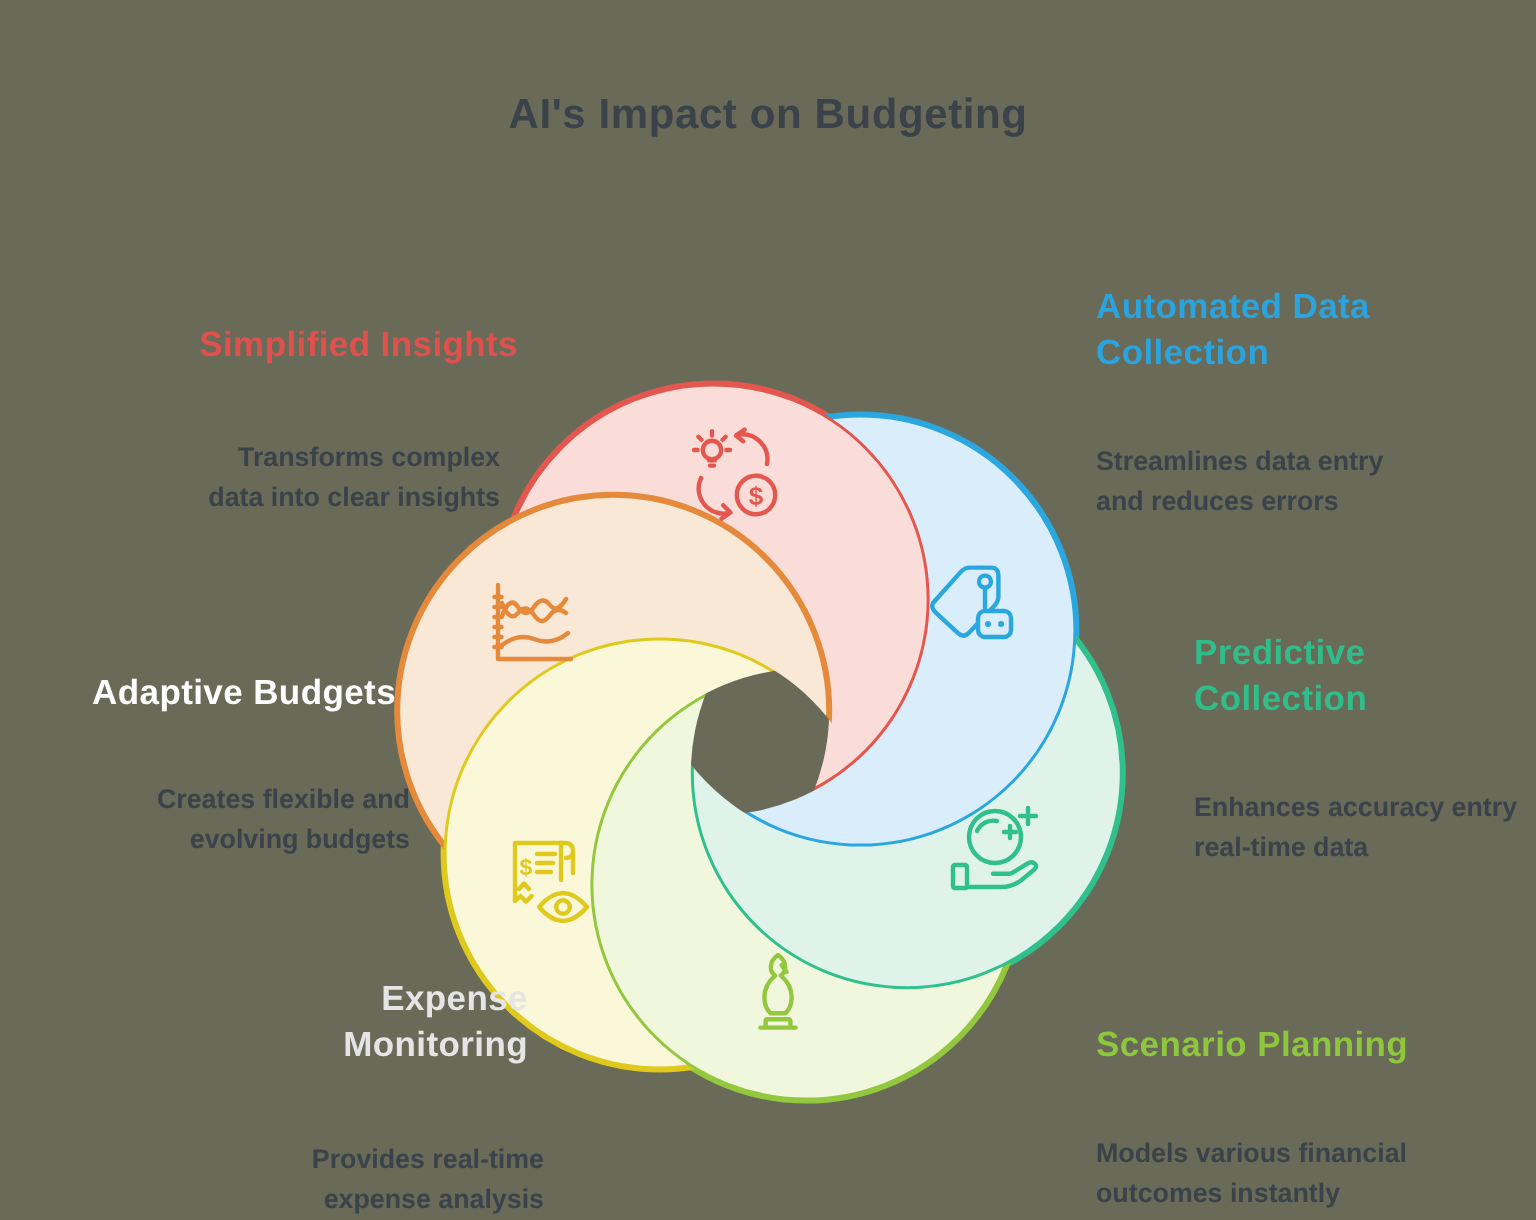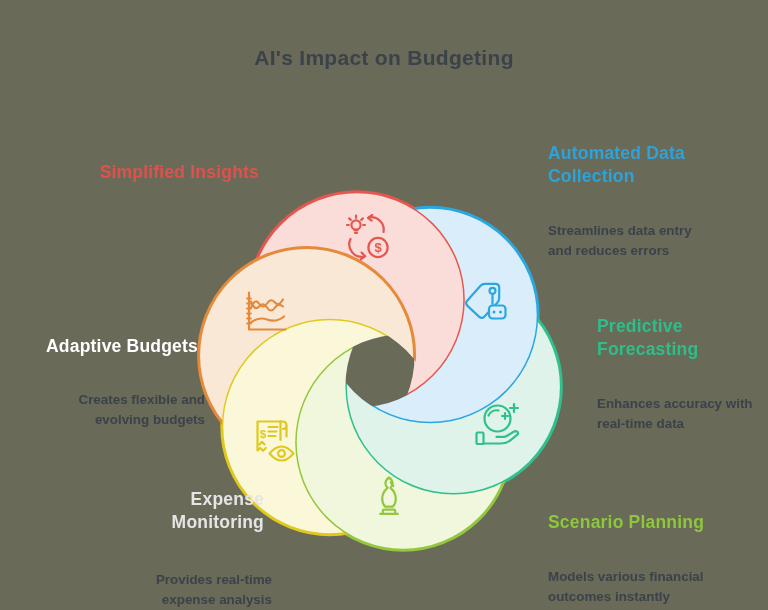--- a/index.html
+++ b/index.html
@@ -122,29 +122,31 @@
 
   <svg class="icon" viewBox="0 0 48 48" style="left: 242px; top: 288px; stroke: rgb(229, 137, 58);">
     <path d="M7 4.5 V41.5 H43.5"></path>
     <path d="M5.2 10.5 H8.8 M5.2 15.5 H8.8 M5.2 20.5 H8.8 M5.2 25.5 H8.8 M5.2 30.5 H8.8 M5.2 35.5 H8.8"></path>
     <path d="M9 20 Q13 9.5 17 15.5 Q21 21.5 25 15.5 Q29 9.5 33 14.5 Q36.5 19 41 11.5"></path>
     <path d="M9 13.5 Q13 23.5 17 18.5 Q21 13.5 25 19.5 Q29 25.5 33 19.5 Q36.5 15 41 18.5"></path>
     <path d="M9 34.5 Q17 28.5 25 31.5 Q34 35 42 28.5"></path>
   </svg>
 
   <div class="label h ta-c" style="left: 35px; top: 161px; width: 224px; color: rgb(224, 81, 77);">Simplified Insights</div>
+  <div class="label d ta-c" style="left:45px;top:219px;width:205px">Transforms complex
+data into clear insights</div>
 
   <div class="label h ta-l" style="left: 548px; top: 142px; width: 210px; color: rgb(43, 163, 221);">Automated Data
 Collection</div>
   <div class="label d ta-l" style="left:548px;top:221px;width:210px">Streamlines data entry
 and reduces errors</div>
 
   <div class="label h ta-l" style="left: 597px; top: 315px; width: 170px; color: rgb(47, 189, 138);">Predictive
-Forecasting</div>
-  <div class="label d ta-l" style="left:597px;top:394px;width:170px">Enhances accuracy with
+Collection</div>
+  <div class="label d ta-l" style="left:597px;top:394px;width:170px">Enhances accuracy entry
 real-time data</div>
 
   <div class="label h ta-l" style="left: 548px; top: 511px; width: 215px; color: rgb(142, 198, 62);">Scenario Planning</div>
   <div class="label d ta-l" style="left:548px;top:567px;width:210px">Models various financial
 outcomes instantly</div>
 
   <div class="label h ta-c" style="left: 104px; top: 488px; width: 160px; color: #e5e5e5;">Expense
 Monitoring</div>
   <div class="label d ta-c" style="left:80px;top:570px;width:192px">Provides real-time
 expense analysis</div>

